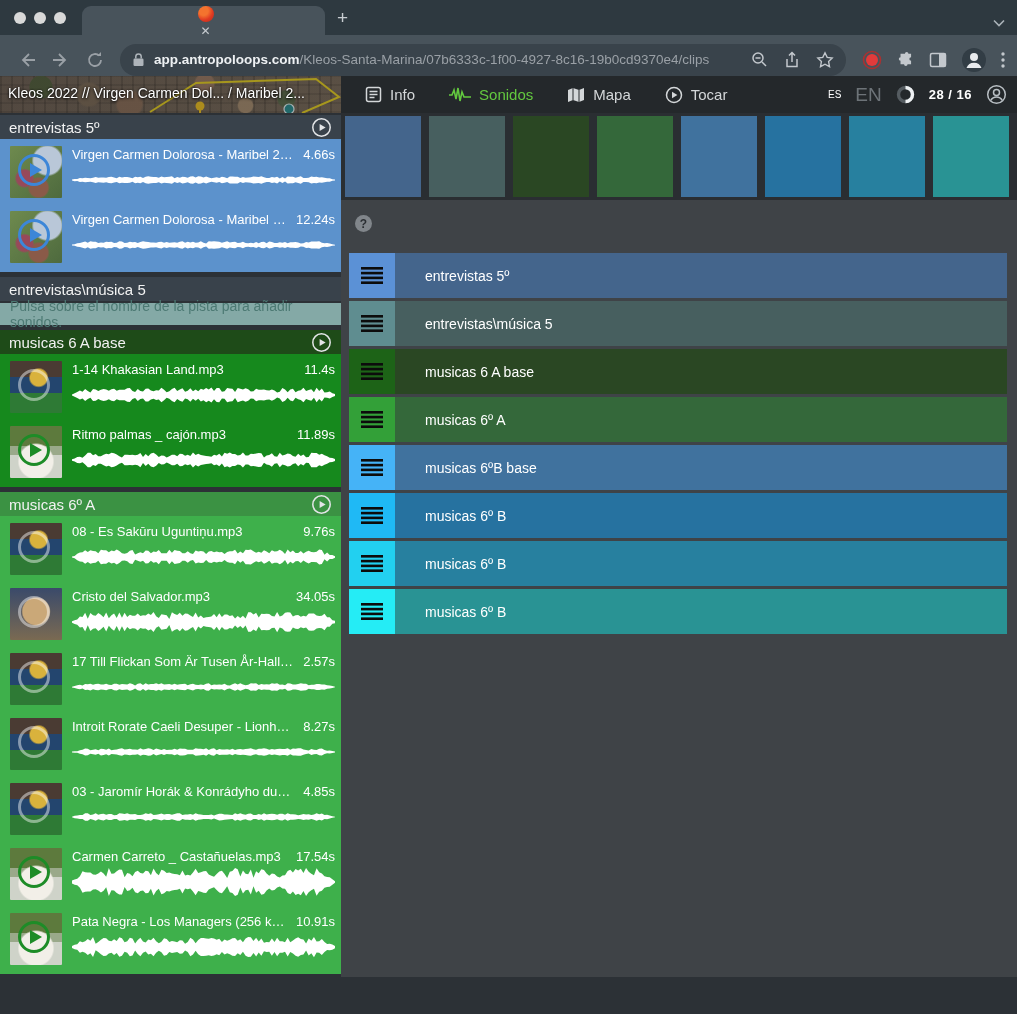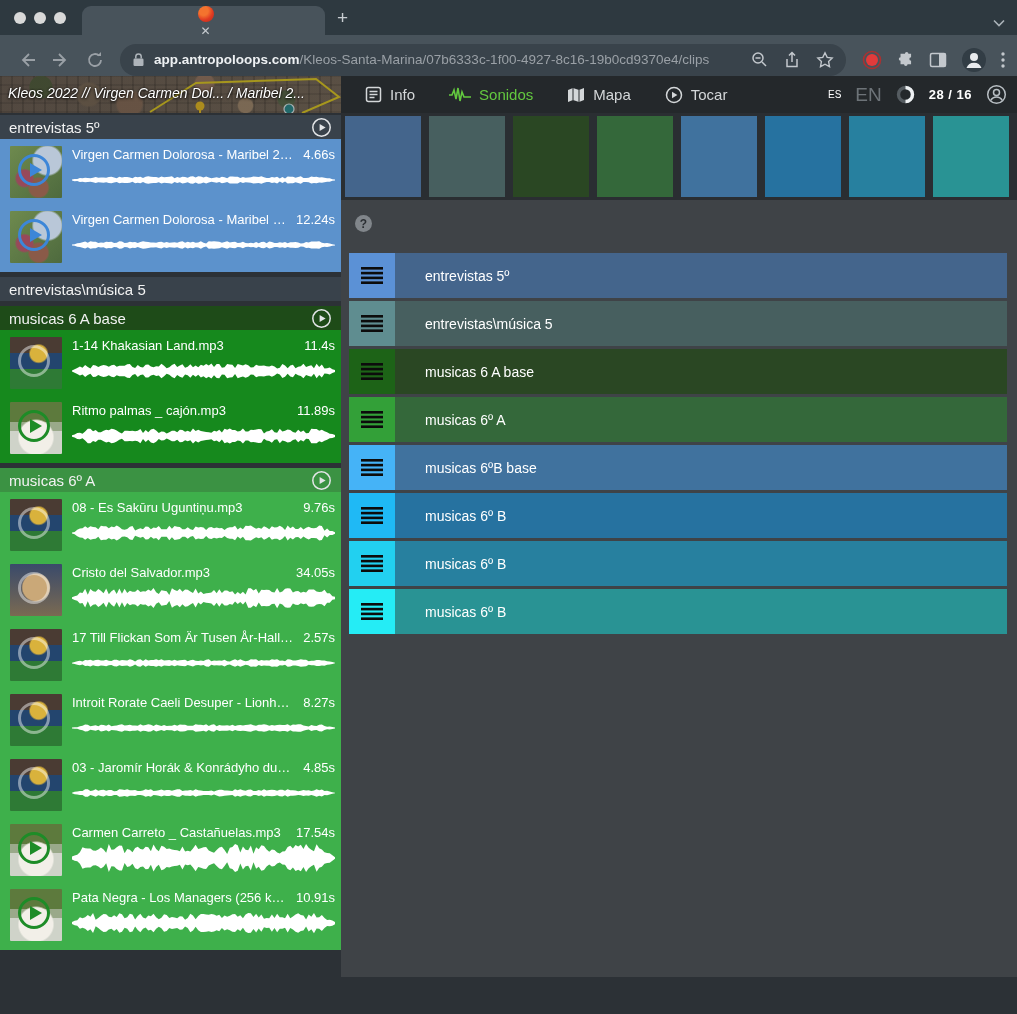--- a/index.html
+++ b/index.html
@@ -38,21 +38,21 @@
      radial-gradient(circle 24px at 38% 75%,#8c6e57 0 50%,transparent 60%),
      radial-gradient(circle 18px at 60% 20%,#9c7a62 0 50%,transparent 60%),
      radial-gradient(circle 16px at 84% 62%,#5d6b49 0 50%,transparent 60%),
      radial-gradient(circle 22px at 26% 50%,#7d6a55 0 50%,transparent 60%),
      radial-gradient(circle 14px at 72% 80%,#a88d6e 0 50%,transparent 60%),
      repeating-linear-gradient(90deg,rgba(0,0,0,.14) 0 2px,transparent 2px 11px),
      repeating-linear-gradient(0deg,rgba(0,0,0,.10) 0 2px,transparent 2px 9px),
      linear-gradient(90deg,#6f6052,#7a6a58);}
   .crumbmap .shade{position:absolute;inset:0;background:linear-gradient(rgba(15,18,22,.30),rgba(15,18,22,.30));}
   .crumb{position:absolute;left:8px;top:9px;font-size:14px;color:#fff;white-space:nowrap;
-    text-shadow:0 1px 3px rgba(0,0,0,.9),0 0 2px rgba(0,0,0,.8);font-style:italic;}
+    text-shadow:0 1px 3px rgba(0,0,0,.9),0 0 2px rgba(0,0,0,.8);}
   .navtabs{display:flex;align-items:center;gap:34px;padding-left:24px;}
   .navtab{display:flex;align-items:center;gap:8px;font-size:15px;color:#d4d7d9;}
   .navtab.active{color:#63c93f;}
   .nav-right{margin-left:auto;display:flex;align-items:center;gap:14px;padding-right:10px;}
   .lang-es{font-size:10px;color:#fff;}
   .lang-en{font-size:19px;color:#6d7378;}
   .counter{font-size:13px;font-weight:bold;color:#fff;letter-spacing:.5px;}
 
   
   .content{display:flex;height:864px;background:#2c3136;}
@@ -296,20 +296,21 @@
                   <path d="M0 16 L0 15.4 L3 15.3 L6 14.2 L9 13.8 L12 13.1 L15 12.2 L18 13.6 L21 12.0 L24 12.5 L27 12.6 L30 13.8 L33 13.3 L36 13.6 L39 12.4 L42 12.8 L45 12.5 L48 13.9 L51 13.7 L54 11.9 L57 12.3 L60 13.8 L63 13.5 L66 12.4 L69 13.0 L72 12.7 L75 13.8 L78 12.7 L81 12.1 L84 12.4 L87 12.8 L90 13.3 L93 13.4 L96 13.6 L99 12.8 L102 12.4 L105 13.7 L108 12.9 L111 13.7 L114 13.3 L117 13.0 L120 13.7 L123 12.5 L126 12.0 L129 13.5 L132 12.4 L135 13.2 L138 12.5 L141 13.6 L144 13.3 L147 12.0 L150 13.7 L153 14.4 L156 11.9 L159 12.3 L162 12.0 L165 12.3 L168 12.6 L171 13.5 L174 12.8 L177 12.1 L180 13.3 L183 12.9 L186 12.6 L189 13.8 L192 13.6 L195 12.5 L198 13.9 L201 14.1 L204 13.5 L207 14.0 L210 12.7 L213 14.1 L216 12.8 L219 12.6 L222 14.0 L225 12.3 L228 12.9 L231 13.9 L234 13.8 L237 13.1 L240 13.7 L243 12.8 L246 14.0 L249 13.0 L252 13.1 L255 12.7 L258 13.2 L261 14.3 L264 14.2 L267 12.7 L270 13.2 L273 12.2 L276 12.2 L279 12.2 L282 12.0 L285 13.7 L288 14.2 L291 13.9 L294 14.3 L297 15.1 L300 15.6 L300 16 L300 16.4 L297 16.9 L294 17.7 L291 18.1 L288 17.8 L285 18.3 L282 20.0 L279 19.8 L276 19.8 L273 19.8 L270 18.8 L267 19.3 L264 17.8 L261 17.7 L258 18.8 L255 19.3 L252 18.9 L249 19.0 L246 18.0 L243 19.2 L240 18.3 L237 18.9 L234 18.2 L231 18.1 L228 19.1 L225 19.7 L222 18.0 L219 19.4 L216 19.2 L213 17.9 L210 19.3 L207 18.0 L204 18.5 L201 17.9 L198 18.1 L195 19.5 L192 18.4 L189 18.2 L186 19.4 L183 19.1 L180 18.7 L177 19.9 L174 19.2 L171 18.5 L168 19.4 L165 19.7 L162 20.0 L159 19.7 L156 20.1 L153 17.6 L150 18.3 L147 20.0 L144 18.7 L141 18.4 L138 19.5 L135 18.8 L132 19.6 L129 18.5 L126 20.0 L123 19.5 L120 18.3 L117 19.0 L114 18.7 L111 18.3 L108 19.1 L105 18.3 L102 19.6 L99 19.2 L96 18.4 L93 18.6 L90 18.7 L87 19.2 L84 19.6 L81 19.9 L78 19.3 L75 18.2 L72 19.3 L69 19.0 L66 19.6 L63 18.5 L60 18.2 L57 19.7 L54 20.1 L51 18.3 L48 18.1 L45 19.5 L42 19.2 L39 19.6 L36 18.4 L33 18.7 L30 18.2 L27 19.4 L24 19.5 L21 20.0 L18 18.4 L15 19.8 L12 18.9 L9 18.2 L6 17.8 L3 16.7 L0 16.6 Z" fill="#ffffff"></path>
                 </svg>
               </div>
             </div>
           </div>
         </div>
         <div class="section">
           <div class="sec-header" style="background: rgb(57, 66, 75);">
             <span class="sec-name">entrevistas\música 5</span>
           </div>
+          <div class="sec-note" style="background: rgb(132, 169, 166); color: rgb(77, 122, 116);">Pulsa sobre el nombre de la pista para añadir sonidos.</div>
         </div>
         <div class="section">
           <div class="sec-header" style="background: rgb(30, 75, 24);">
             <span class="sec-name">musicas 6 A base</span>
             <span>
               <svg width="21" height="21" viewBox="0 0 21 21">
                 <circle cx="10.5" cy="10.5" r="8.7" stroke="#e3e5e7" stroke-width="1.5" fill="none"></circle>
                 <path d="M8.6 6.9v7.2l6-3.6z" fill="#e3e5e7"></path>
               </svg>
             </span>

